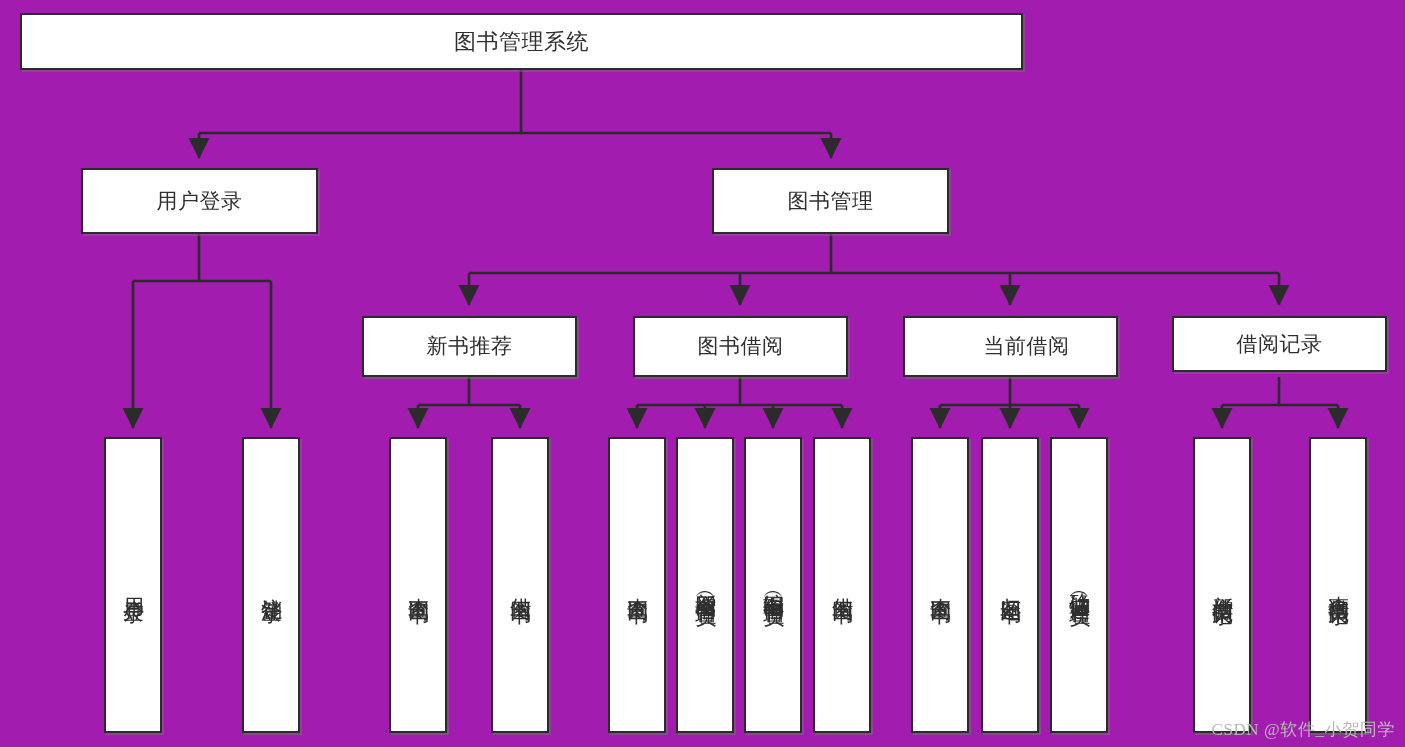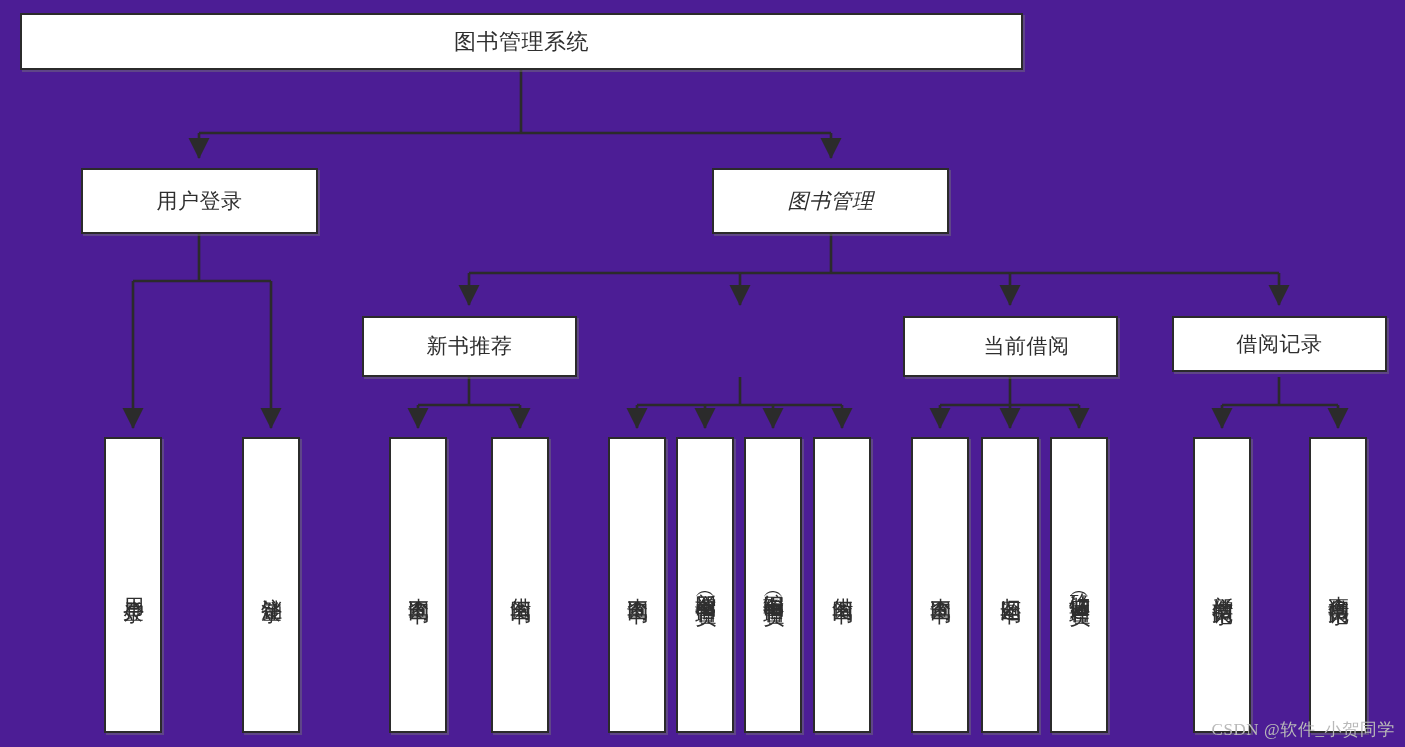--- a/index.html
+++ b/index.html
@@ -7,21 +7,21 @@
     padding: 0;
     background: #ffffff;
   }
   body {
     font-family: "DejaVu Sans", "Liberation Sans", sans-serif;
   }
   #canvas {
     position: relative;
     width: 1405px;
     height: 747px;
-    background: #4c1d95;
+    background: #a21caf;
     overflow: hidden;
   }
   #edges {
     position: absolute;
     left: 0;
     top: 0;
     width: 1405px;
     height: 747px;
     pointer-events: none;
   }
@@ -116,26 +116,29 @@
     </g>
   </svg>
 
   <div class="node root" style="left:20px; top:13px; width:1003px; height:57px;">
     <span class="node-label">图书管理系统</span>
   </div>
 
   <div class="node" style="left:81px; top:168px; width:237px; height:66px;">
     <span class="node-label">用户登录</span>
   </div>
-  <div class="node" style="left:712px; top:168px; width:237px; height:66px;font-style:italic;">
+  <div class="node" style="left:712px; top:168px; width:237px; height:66px;">
     <span class="node-label">图书管理</span>
   </div>
 
   <div class="node" style="left:362px; top:316px; width:215px; height:61px;justify-content:center;">
     <span class="node-label">新书推荐</span>
+  </div>
+  <div class="node" style="left:633px; top:316px; width:215px; height:61px;">
+    <span class="node-label">图书借阅</span>
   </div>
   <div class="node" style="left:903px; top:316px; width:215px; height:61px;padding-left:32px;">
     <span class="node-label">当前借阅</span>
   </div>
   <div class="node" style="left:1172px; top:316px; width:215px; height:56px;">
     <span class="node-label">借阅记录</span>
   </div>
 
   <div class="node vertical" style="left:104px; top:437px; width:58px; height:296px;">
     <span class="node-label">用户登录</span>

